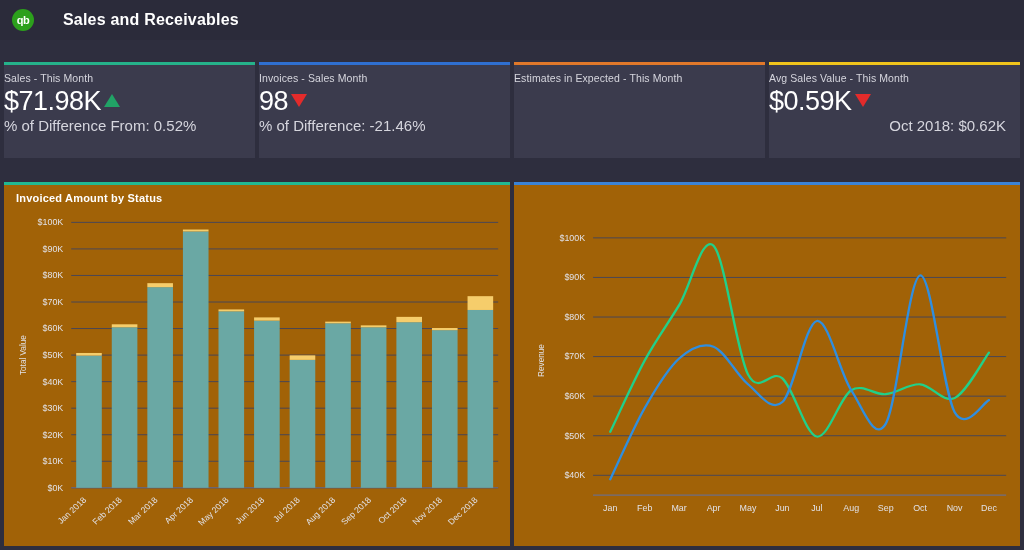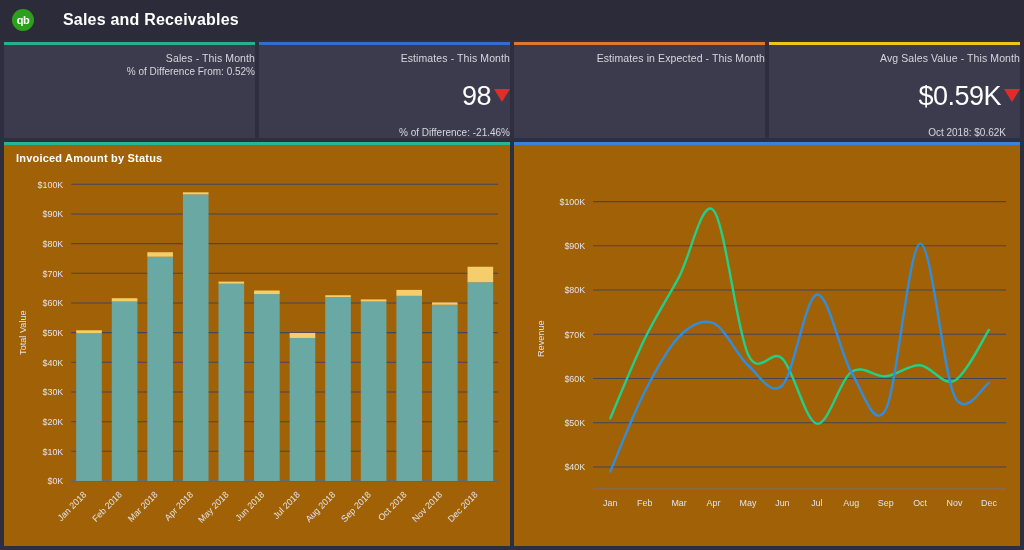--- a/index.html
+++ b/index.html
@@ -2,21 +2,21 @@
 <html><head>
 <meta charset="utf-8">
 <style>
   * { box-sizing: border-box; margin: 0; padding: 0; }
   html, body {
     width: 1024px; height: 550px;
     background: #2e2e3e;
     font-family: "Liberation Sans", sans-serif;
     overflow: hidden;
   }
-  .app { width: 1024px; height: 550px; position: relative; display: flex; flex-direction: column; }
+  .app { width: 1024px; height: 550px; position: relative; display: flex; flex-direction: column; gap: 20px; }
 
   
   .header {
     height: 40px; flex: 0 0 40px;
     display: flex; align-items: center;
     padding: 0 0 0 12px;
     background: #2b2b3a;
   }
   .qb-logo {
     width: 22px; height: 22px; border-radius: 50%;
@@ -31,34 +31,34 @@
 
   
   .kpi-row {
     flex: 0 0 98px;
     display: flex; gap: 4px;
     padding: 2px 4px 0 4px;
   }
   .kpi-card {
     flex: 1 1 0; position: relative;
     background: #3b3b4d;
-    display: flex; flex-direction: column; align-items: flex-end;
+    display: flex; flex-direction: column; align-items: flex-start;
     padding-top: 10px;
   }
   .kpi-accent { position: absolute; top: 0; left: 0; right: 0; height: 3px; }
   .kpi-label {
     color: #d6d6de; font-size: 10.5px; margin-bottom: 2px; text-align: center;
     letter-spacing: 0.1px;
   }
   .kpi-value-wrap { display: flex; align-items: center; justify-content: center; flex: 1; }
   .kpi-value { color: #ffffff; font-size: 27px; font-weight: 300; letter-spacing: -0.5px; line-height: 1; }
   .arrow { display: inline-block; width: 0; height: 0; margin-left: 3px; position: relative; top: -1px; }
   .arrow.up { border-left: 8px solid transparent; border-right: 8px solid transparent; border-bottom: 13px solid #21a366; }
   .arrow.down { border-left: 8px solid transparent; border-right: 8px solid transparent; border-top: 13px solid #e32b2b; }
-  .kpi-sub { color: #d6d6de; font-size: 10px; padding-bottom: 0; text-align: center; }
+  .kpi-sub { color: #d6d6de; font-size: 15px; padding-bottom: 24px; text-align: center; }
   .kpi-sub.right { align-self: flex-end; padding-right: 14px; }
 
   
   .panels { flex: 1 1 auto; display: flex; gap: 4px; padding: 4px 4px 4px 4px; }
   .panel { flex: 1 1 0; position: relative; background: #a16207; }
   .panel-accent { position: absolute; top: 0; left: 0; right: 0; height: 3px; }
   .panel-title {
     color: #ffffff; font-size: 11px; font-weight: bold;
     padding: 10px 0 0 12px; letter-spacing: 0.2px;
   }
@@ -81,26 +81,30 @@
       <span>qb</span>
     </div>
     <div class="app-title">Sales and Receivables</div>
   </div>
 
   <div class="kpi-row">
 
     <div class="kpi-card">
       <div class="kpi-accent" id="acc0" style="background: rgb(37, 178, 138);"></div>
       <div class="kpi-label">Sales - This Month</div>
+      <div class="kpi-value-wrap">
+        <span class="kpi-value">$71.98K</span>
+        <span class="arrow up"></span>
+      </div>
       <div class="kpi-sub">% of Difference From: 0.52%</div>
     </div>
 
     <div class="kpi-card">
       <div class="kpi-accent" id="acc1" style="background: rgb(47, 111, 208);"></div>
-      <div class="kpi-label">Estimates - This Month</div>
+      <div class="kpi-label">Invoices - Sales Month</div>
       <div class="kpi-value-wrap">
         <span class="kpi-value">98</span>
         <span class="arrow down"></span>
       </div>
       <div class="kpi-sub">% of Difference: -21.46%</div>
     </div>
 
 
     <div class="kpi-card">
       <div class="kpi-accent" id="acc3" style="background: rgb(224, 120, 42);"></div>

